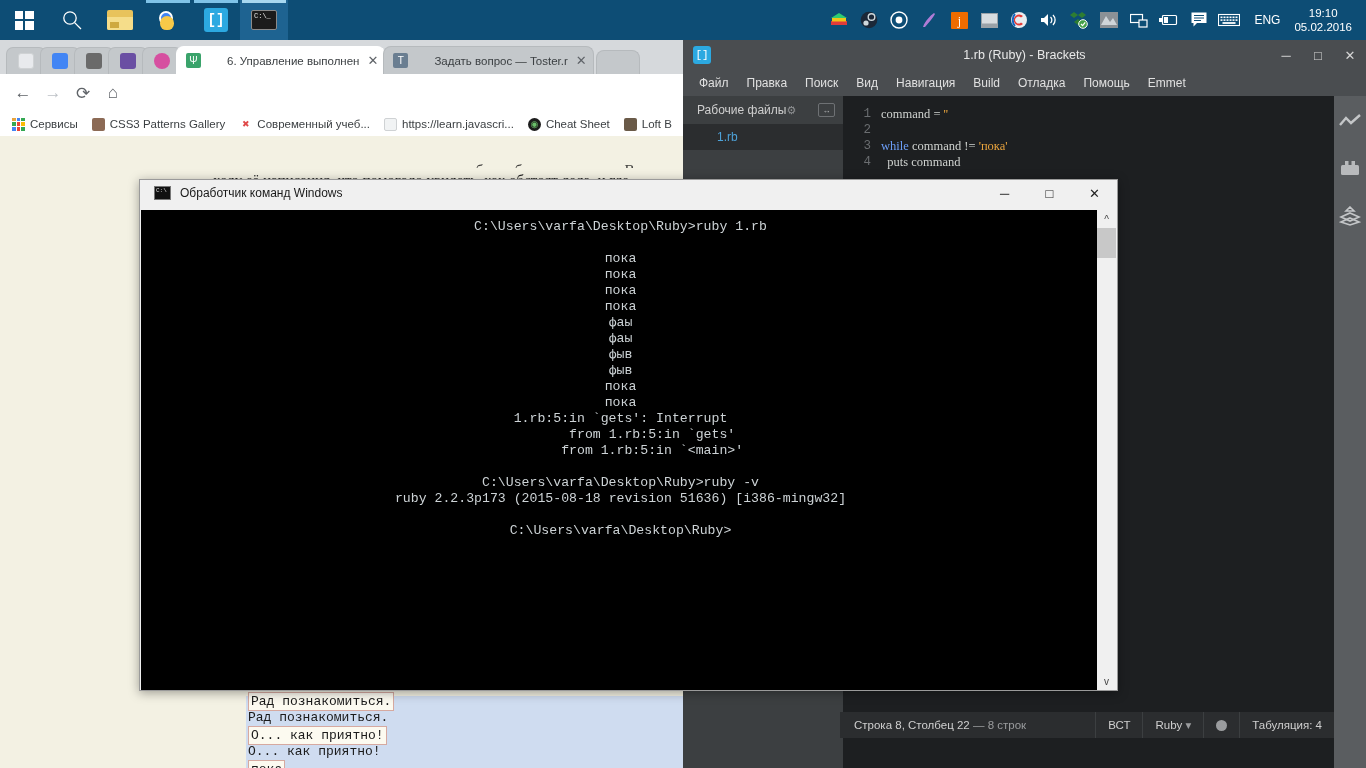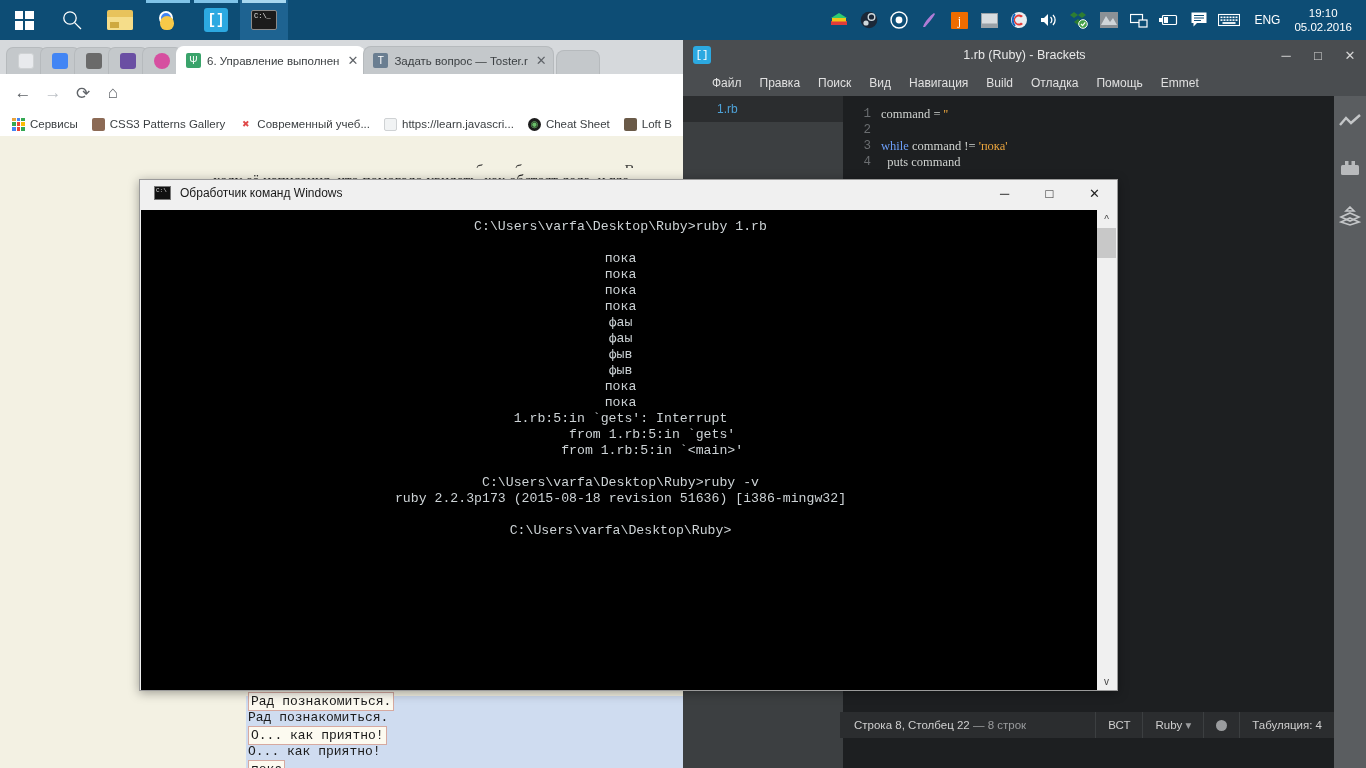--- a/index.html
+++ b/index.html
@@ -58,21 +58,21 @@
   
   .chrome-win { position: absolute; left: 0; top: 40px; width: 683px; height: 728px; background: #ffffff; overflow: hidden; }
   .chrome-tabstrip { height: 34px; background: #d6d9dc; position: relative; display: flex; align-items: flex-end; padding-left: 6px; }
   .mini-tab { width: 40px; height: 27px; background: #c4c8cb; border-radius: 7px 7px 0 0; margin-right: -6px;
      display: flex; align-items: center; justify-content: center; border: 1px solid #b6babd; border-bottom: none; }
   .mini-tab .fav { width: 16px; height: 16px; border-radius: 3px; }
   .tab { height: 28px; background: #c4c8cb; border-radius: 8px 8px 0 0; display: flex; align-items: center;
      padding: 0 6px 0 9px; font-size: 11.5px; color: #3c4043; margin-right: -2px; border: 1px solid #b6babd; border-bottom: none; }
   .tab.active { background: #ffffff; border-color: #ffffff; }
   .tab .fav { width: 15px; height: 15px; margin-right: 6px; flex: 0 0 auto; border-radius: 2px; display:flex; align-items:center; justify-content:center; font-size:10px; color:#fff;}
-  .tab .ttl { max-width: 140px; overflow: hidden; white-space: nowrap; text-overflow: clip; }
+  .tab .ttl { max-width: 140px; overflow: hidden; white-space: nowrap; text-overflow: clip; margin-left: 20px; }
   .tab .x { margin-left: 8px; font-size: 13px; color: #5f6368; }
   .tab-plus { width: 44px; height: 24px; background: #c4c8cb; border-radius: 8px 8px 0 0; border: 1px solid #b6babd; border-bottom: none; margin-left: 4px; }
 
   .chrome-toolbar { height: 38px; background: #ffffff; display: flex; align-items: center; padding: 0 8px; }
   .nav-btn { width: 30px; height: 30px; display: flex; align-items: center; justify-content: center; color: #5f6368; font-size: 17px; }
   .nav-btn.dim { color: #bdc1c6; }
   .omnibox { flex: 1; height: 26px; border: 1px solid #cfd2d4; border-radius: 2px; display: flex; align-items: center; padding: 0 8px; margin-left: 6px; }
   .omnibox .pg { width: 12px; height: 14px; border: 1px solid #9aa0a6; border-radius: 1px; margin-right: 7px; }
   .omnibox .url { font-size: 13.5px; color: #4d4d4d; }
   .omnibox .url b { color: #202124; font-weight: normal; }
@@ -96,21 +96,21 @@
   .page-out .boxed { border: 1px solid #d6a9a0; display: inline-block; padding: 0 2px; background: #fcfaf0; }
   .page-out .row { height: 17px; white-space: nowrap; }
 
   
   .brackets { position: absolute; left: 683px; top: 40px; width: 683px; height: 728px; background: #3c3f41; }
   .bk-title { height: 30px; background: #4a4d50; display: flex; align-items: center; position: relative; }
   .bk-title .ico { width: 18px; height: 18px; background: #2ca9e1; border-radius: 3px; margin-left: 10px; display:flex;align-items:center;justify-content:center;color:#fff;font-size:11px;font-family:"Liberation Mono",monospace;}
   .bk-title .t { position: absolute; left: 0; right: 0; text-align: center; color: #e8e8e8; font-size: 12.5px; }
   .bk-title .ctrls { margin-left: auto; display: flex; z-index: 2; }
   .bk-title .ctrls div { width: 32px; height: 30px; display: flex; align-items: center; justify-content: center; color: #d6d6d6; font-size: 13px; }
-  .bk-menu { height: 26px; background: #4a4d50; display: flex; align-items: center; padding-left: 20px; gap: 0px; }
+  .bk-menu { height: 26px; background: #4a4d50; display: flex; align-items: center; padding-left: 7px; gap: 0px; }
   .bk-menu span { color: #e0e0e0; font-size: 12px; padding: 3px 9px; }
   .bk-body { position: absolute; left: 0; top: 56px; width: 683px; height: 672px; display: flex; }
   .bk-side { width: 160px; background: #3c3f41; }
   .bk-side-h { height: 28px; display: flex; align-items: center; justify-content: space-between; padding: 0 8px 0 14px; color: #cfcfcf; font-size: 12px; }
   .bk-side-h .gear { font-size: 11px; color: #8f9193; }
   .bk-side-h .splitbtn { width: 17px; height: 14px; border: 1px solid #6e7174; border-radius: 2px; display: flex; align-items: center; justify-content: center; color: #b9bbbd; font-size: 8px; }
   .bk-file { height: 26px; background: #2b2d2f; display: flex; align-items: center; padding-left: 34px; color: #4ea2d8; font-size: 12px; }
   .bk-editor { flex: 1; background: #1d1f21; position: relative; }
   .code { font-family: "Liberation Mono", monospace; font-size: 12.5px; line-height: 16px; padding-top: 10px; }
   .cl { display: flex; height: 16px; }
@@ -255,20 +255,24 @@
       <span>Вид</span>
       <span>Навигация</span>
       <span>Build</span>
       <span>Отладка</span>
       <span>Помощь</span>
       <span>Emmet</span>
     </div>
 
     <div class="bk-body">
       <div class="bk-side">
+        <div class="bk-side-h">
+          <span><span>Рабочие файлы</span><span class="gear">⚙</span></span>
+          <span class="splitbtn">↔</span>
+        </div>
         <div class="bk-file">1.rb</div>
       </div>
 
       <div class="bk-editor">
         <div class="code">
           <div class="cl">
             <span class="gut">1</span>
             <span class="txt">command = <span class="str">''</span></span>
           </div>
           <div class="cl">

